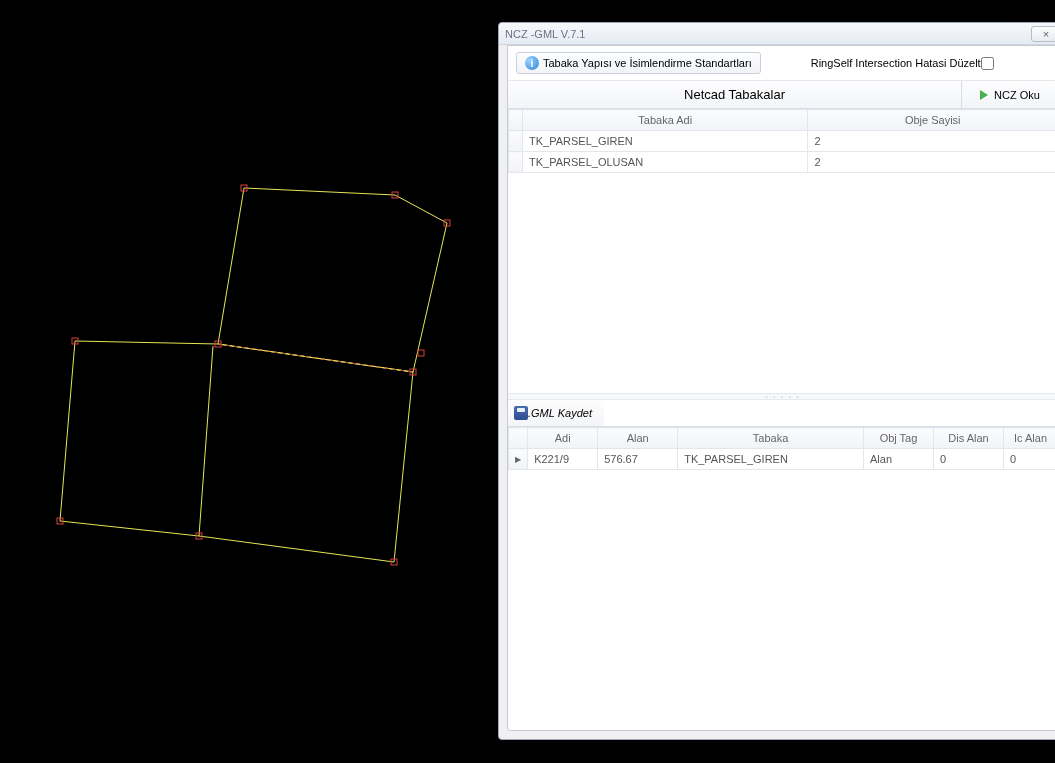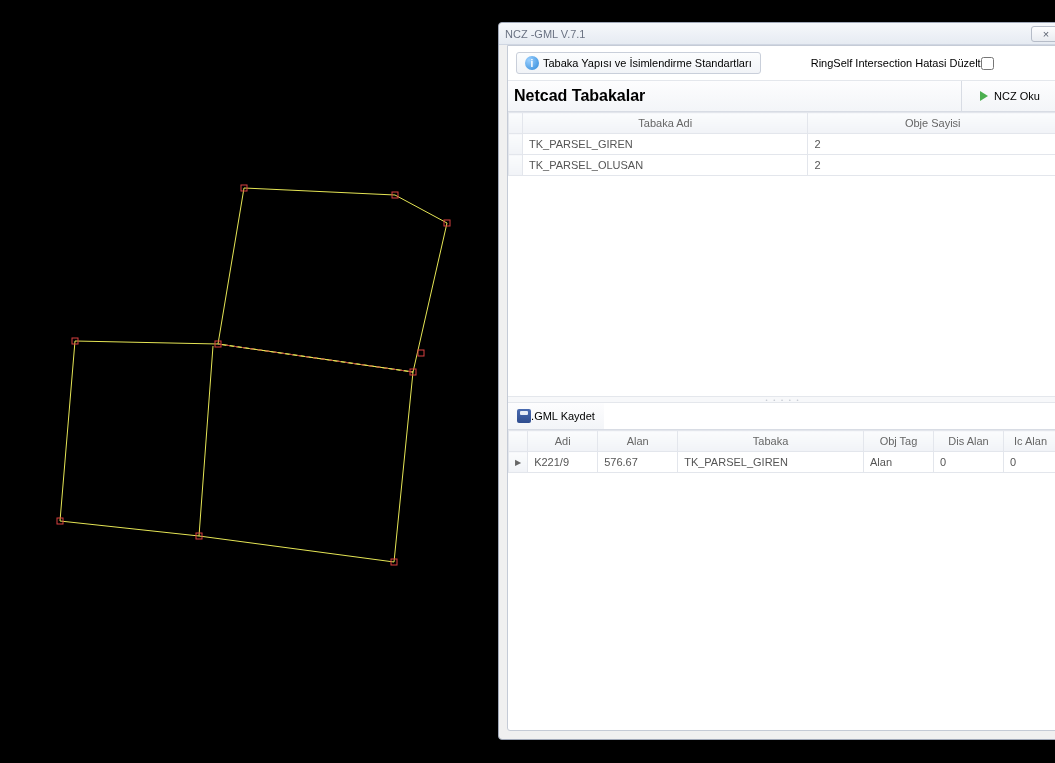--- a/index.html
+++ b/index.html
@@ -103,26 +103,26 @@
   color: #fff; font-weight: bold; font-size: 10px;
   display: flex; align-items: center; justify-content: center;
 }
 .ringself { display: flex; align-items: center; gap: 0; padding-left: 38px; }
 .header-row {
   display: flex;
   border-bottom: 1px solid #d8dce4;
 }
 .header-main {
   flex: 1;
+  text-align: center;
   padding: 6px;
-  font-size: 16px;
+  font-size: 13px;
   border: 1px solid #d8dce4;
   border-width: 0 1px 0 0;
   background: linear-gradient(#fdfdfe,#f3f5f8);
-  font-weight: bold;
 }
 .ncz-btn {
   width: 96px;
   display: flex; align-items: center; justify-content: center; gap: 6px;
   padding: 6px;
   background: linear-gradient(#fdfdfe,#f3f5f8);
   cursor: pointer;
   text-align: center;
 }
 .play-icon {
@@ -181,24 +181,25 @@
 }
 .lower-main {
   flex: 1;
   text-align: center;
   padding: 6px;
   background: linear-gradient(#fdfdfe,#f3f5f8);
   border-right: 1px solid #d8dce4;
 }
 .save-btn {
   width: 96px;
-  display: flex; align-items: center; justify-content: center; 
+  display: flex; align-items: center; justify-content: flex-start; 
   padding: 6px;
   background: linear-gradient(#fdfdfe,#f3f5f8);
   cursor: pointer;
+  font-style: italic;
 }
 .disk-icon {
   width: 14px; height: 14px;
   background: linear-gradient(#4a6bb0,#2f4d8f);
   border-radius: 2px;
   position: relative;
 }
 .disk-icon::after {
   content:""; position:absolute; left:3px; top:2px; width:8px; height:4px;
   background:#e8edf6; border-radius:1px;

